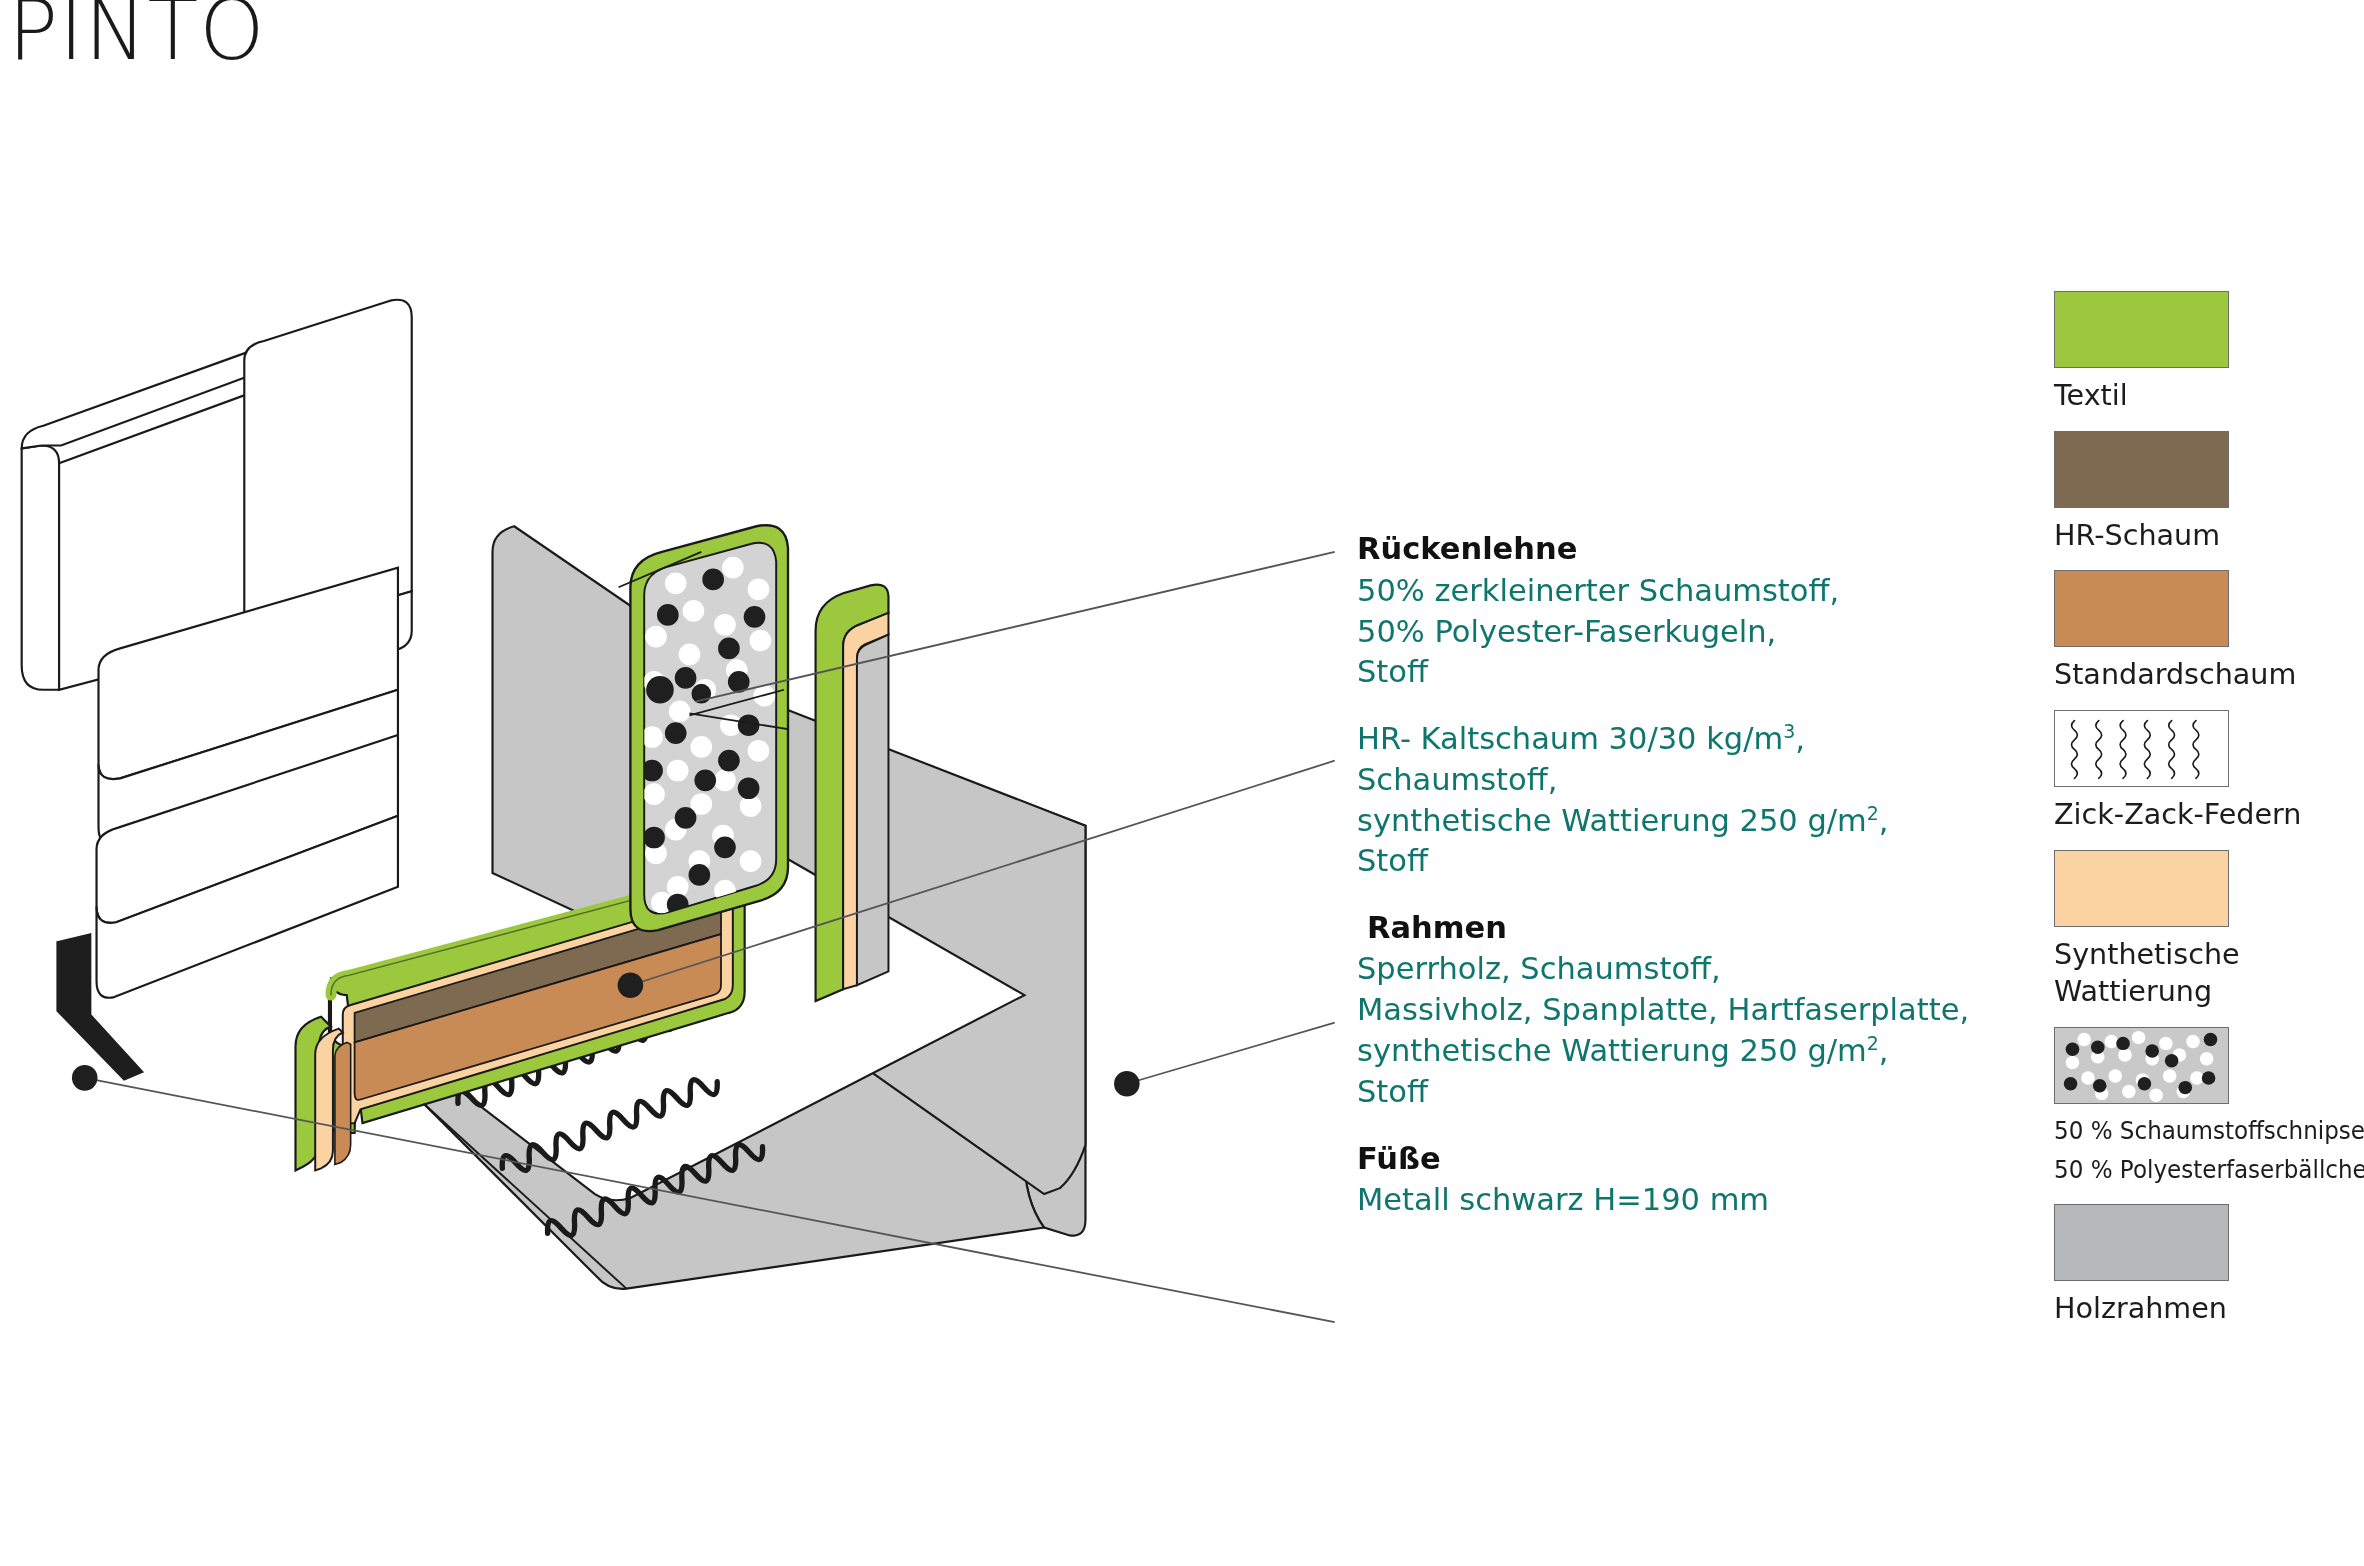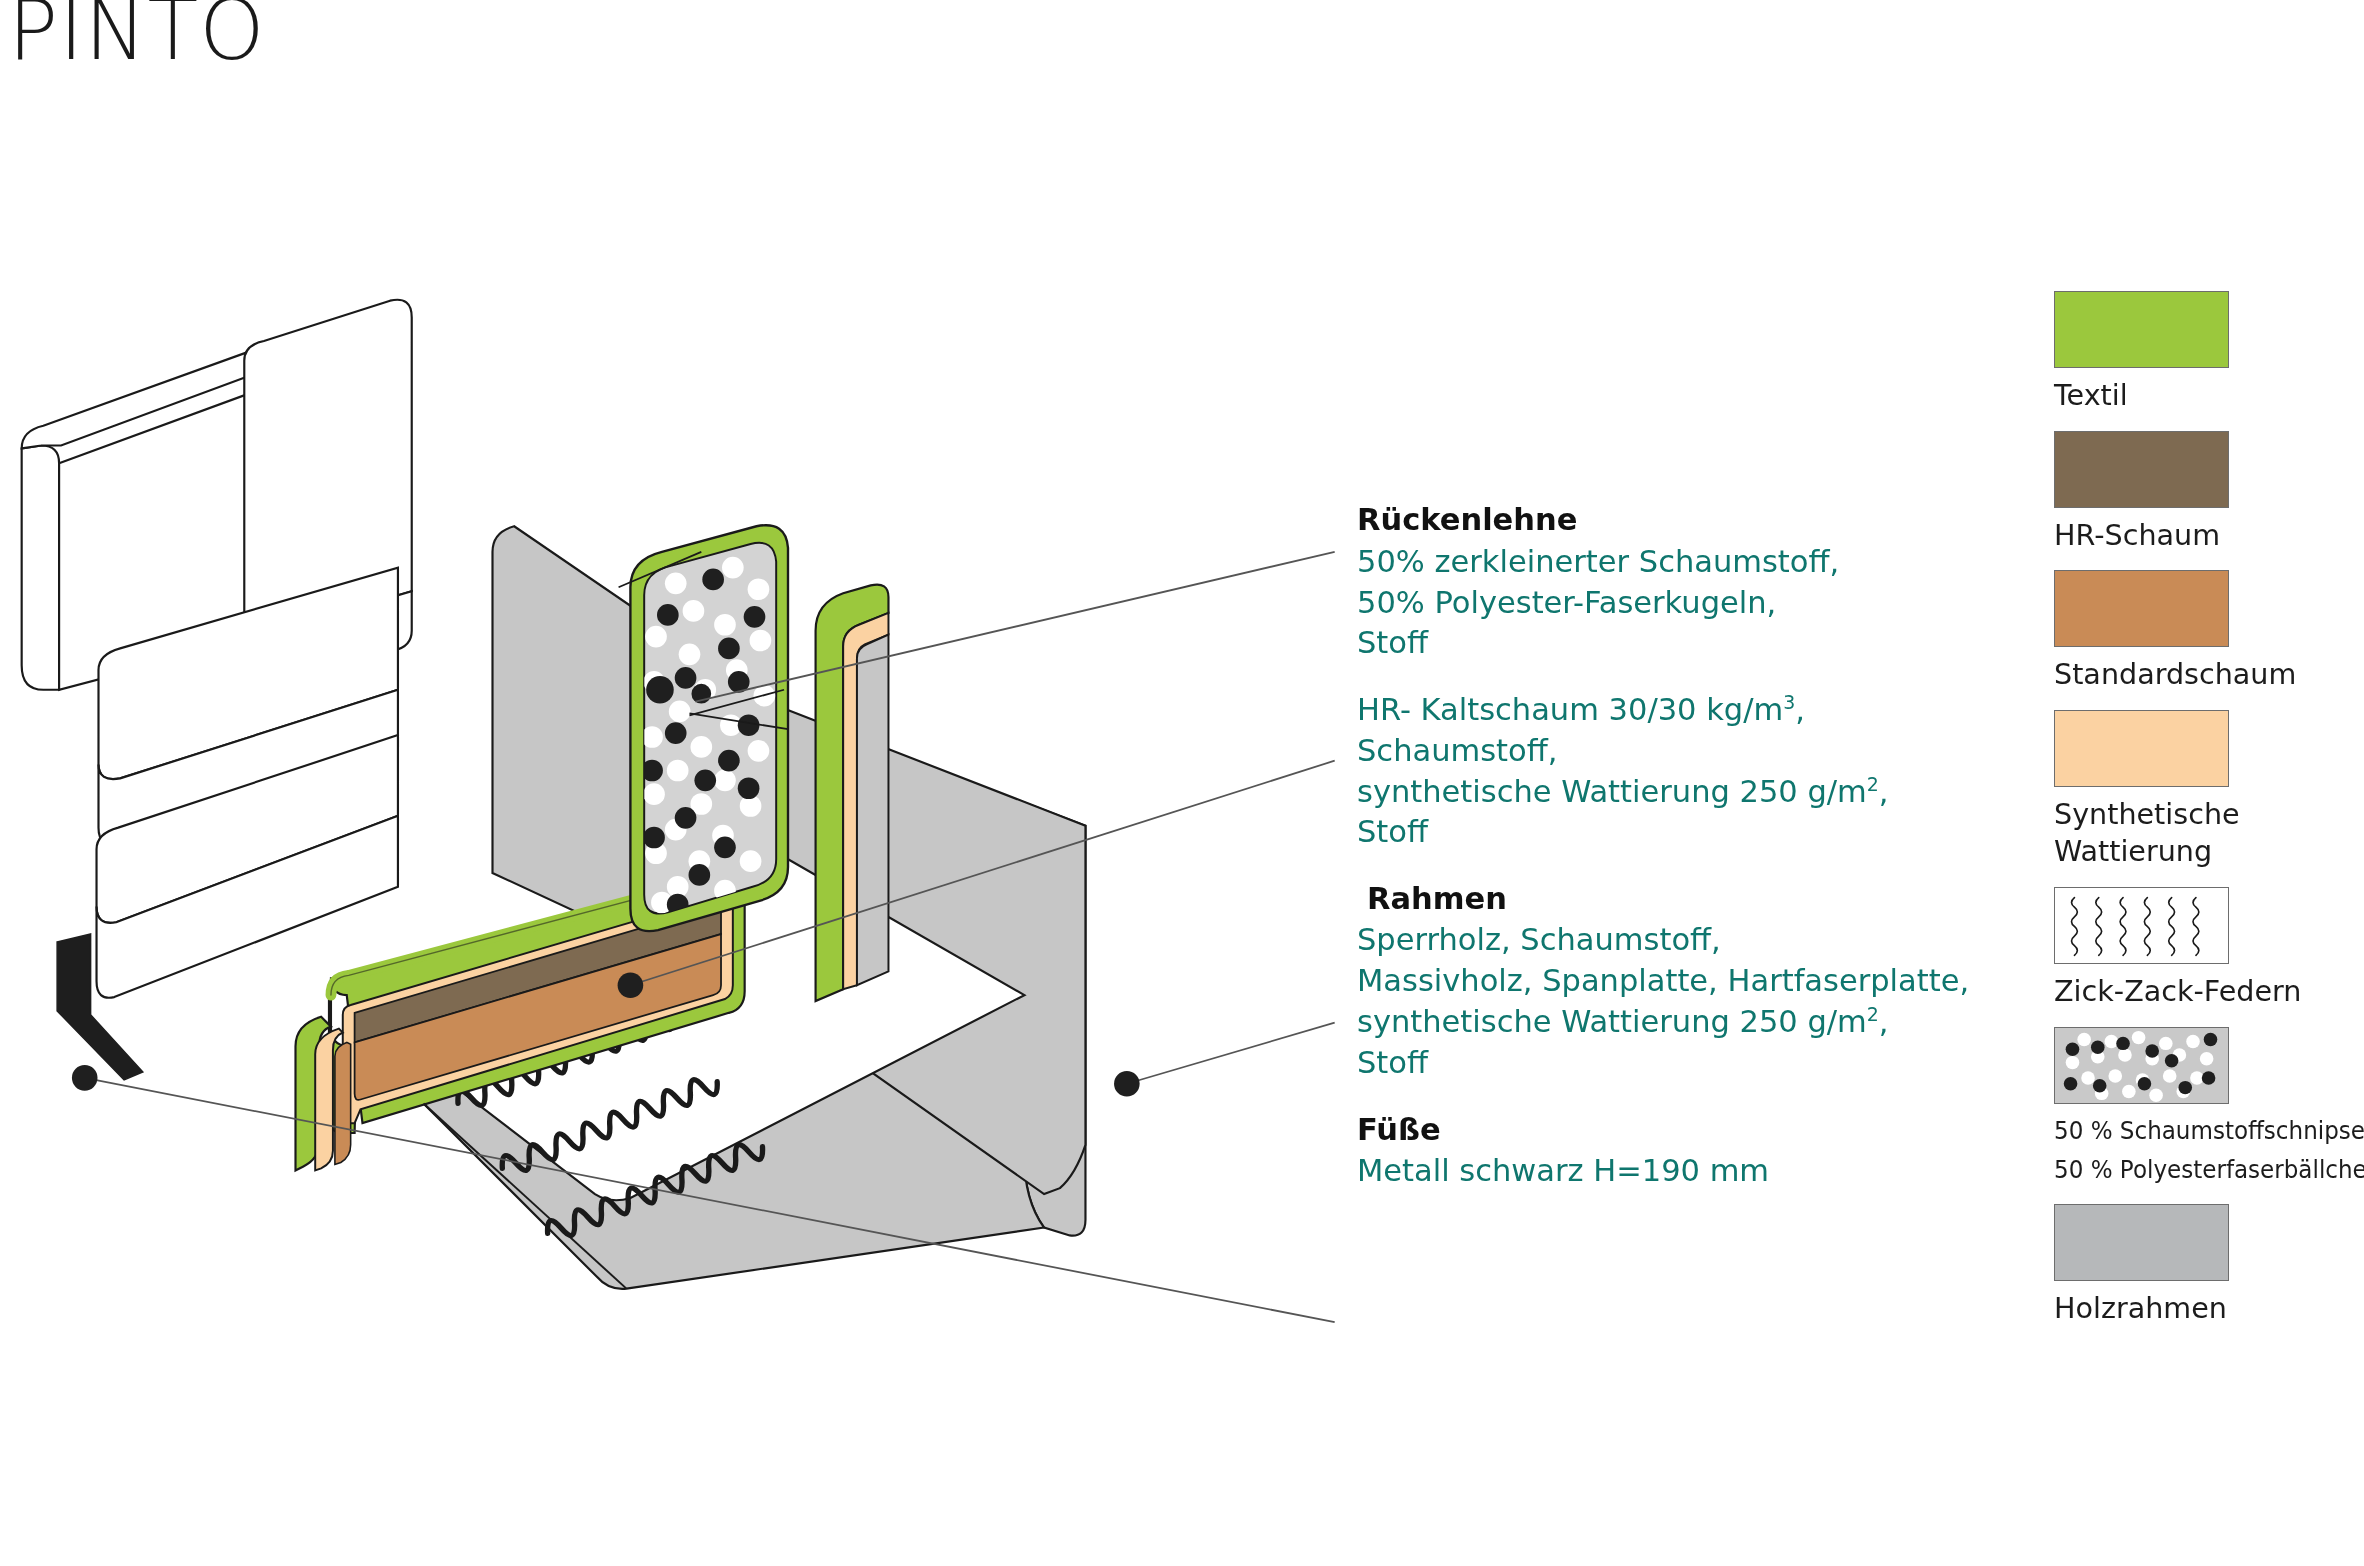--- a/index.html
+++ b/index.html
@@ -20,21 +20,21 @@
     font-weight:300;
     letter-spacing:1px;
     color:#1a1a1a;
     font-family:"DejaVu Sans","Liberation Sans",sans-serif;
   }
 
   
   #illustration{position:absolute;left:0;top:0;width:1379px;height:1478px;}
 
   
-  .specs{position:absolute;left:1357px;top:500px;width:690px;}
+  .specs{position:absolute;left:1357px;top:529px;width:690px;}
   .spec-block{margin-bottom:25.6px;}
   .spec-head{
     font-size:30.5px;font-weight:bold;line-height:1.30;
     color:#111;margin-bottom:2px;
     font-family:"DejaVu Sans","Liberation Sans",sans-serif;
   }
   .spec-line{
     font-size:30.5px;font-weight:normal;line-height:1.34;
     color:#0f766e;white-space:nowrap;
     font-family:"DejaVu Sans","Liberation Sans",sans-serif;
@@ -274,39 +274,39 @@
       <div class="swatch" style="background:#7E6A51"></div>
       <div class="legend-label">HR-Schaum</div>
     </div>
 
     <div class="legend-item">
       <div class="swatch" style="background:#C98B56"></div>
       <div class="legend-label">Standardschaum</div>
     </div>
 
     <div class="legend-item">
-      <div class="swatch" style="background:#FBD2A2"></div>
-      <div class="legend-label" style="margin-bottom:0">Synthetische</div>
-      <div class="legend-label" style="margin-top:2px">Wattierung</div>
-    </div>
-
-    <div class="legend-item">
       <div class="swatch">
         <svg viewBox="0 0 178 78" preserveAspectRatio="none">
           <g fill="none" stroke="#1a1a1a" stroke-width="1.7" stroke-linecap="round">
             <path d="M20,10 q-6,5 0,10 q6,5 0,10 q-6,5 0,10 q6,5 0,10 q-6,5 0,10 q6,5 0,10"></path>
             <path d="M45,10 q-6,5 0,10 q6,5 0,10 q-6,5 0,10 q6,5 0,10 q-6,5 0,10 q6,5 0,10"></path>
             <path d="M70,10 q-6,5 0,10 q6,5 0,10 q-6,5 0,10 q6,5 0,10 q-6,5 0,10 q6,5 0,10"></path>
             <path d="M95,10 q-6,5 0,10 q6,5 0,10 q-6,5 0,10 q6,5 0,10 q-6,5 0,10 q6,5 0,10"></path>
             <path d="M120,10 q-6,5 0,10 q6,5 0,10 q-6,5 0,10 q6,5 0,10 q-6,5 0,10 q6,5 0,10"></path>
             <path d="M145,10 q-6,5 0,10 q6,5 0,10 q-6,5 0,10 q6,5 0,10 q-6,5 0,10 q6,5 0,10"></path>
           </g>
         </svg>
       </div>
       <div class="legend-label">Zick-Zack-Federn</div>
+    </div>
+
+    <div class="legend-item">
+      <div class="swatch" style="background:#FBD2A2"></div>
+      <div class="legend-label" style="margin-bottom:0">Synthetische</div>
+      <div class="legend-label" style="margin-top:2px">Wattierung</div>
     </div>
 
     <div class="legend-item">
       <div class="swatch" style="background:#C9C9C9">
         <svg viewBox="0 0 178 78" preserveAspectRatio="none">
           <g fill="#ffffff">
             <circle cx="30" cy="12" r="7"></circle>
               <circle cx="58" cy="14" r="7"></circle>
             <circle cx="86" cy="10" r="7"></circle>
               <circle cx="114" cy="16" r="7"></circle>

